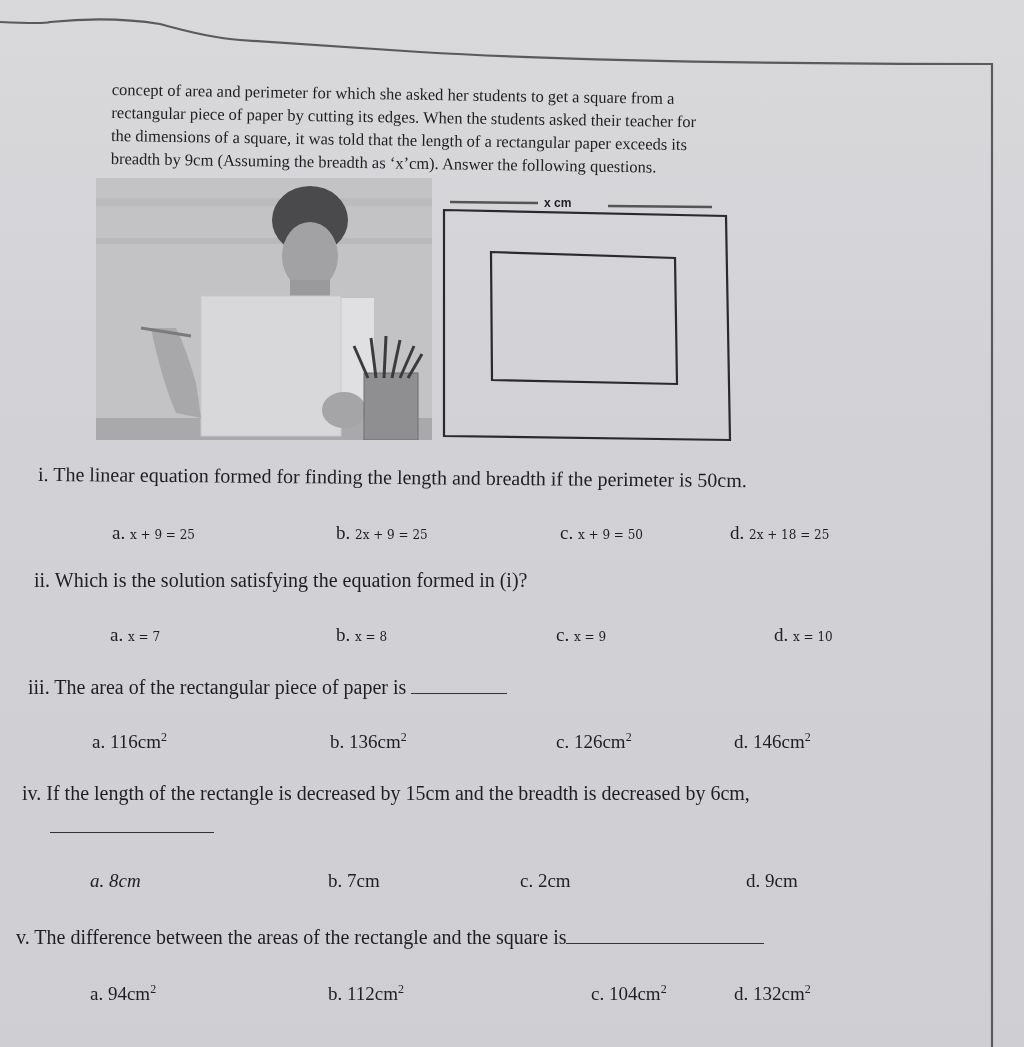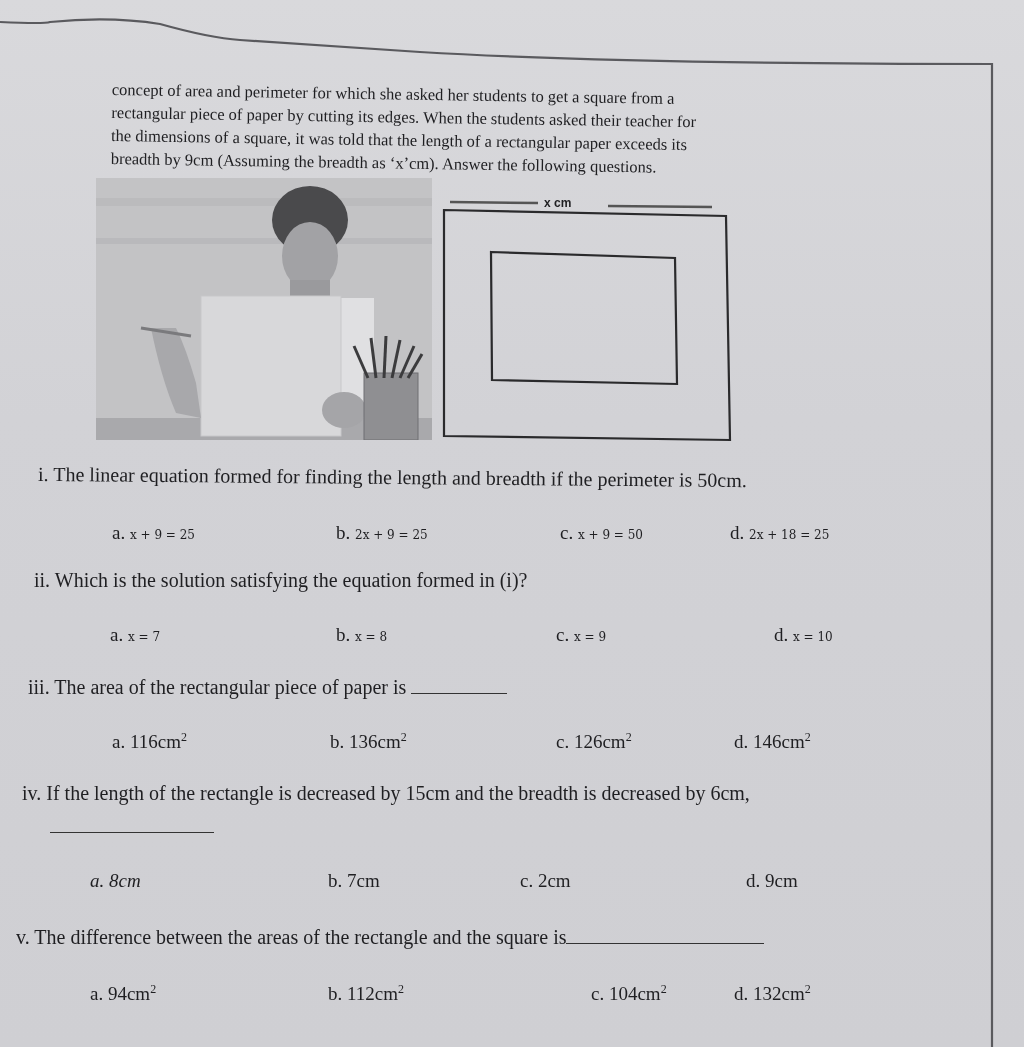--- a/index.html
+++ b/index.html
@@ -111,21 +111,21 @@
   <span class="opt" style="left:556px;"><span>c.</span> <span class="math">x = 9</span></span>
   <span class="opt" style="left:742px;margin-left:32px;"><span>d.</span> <span class="math">x = 10</span></span>
 </div>
 
 <div class="question" style="left:28px; top:676px;">
   <span>iii.</span>
   <span>The area of the rectangular piece of paper is</span>
   <span class="blank" style="width:96px;"></span>
 </div>
 <div class="options" style="left:0; top:730px; width:1024px;">
-  <span class="opt" style="left:112px;"><span>a.</span> <span>116cm</span><sup>2</sup></span>
+  <span class="opt" style="left:92px;"><span>a.</span> <span>116cm</span><sup>2</sup></span>
   <span class="opt" style="left:330px;"><span>b.</span> <span>136cm</span><sup>2</sup></span>
   <span class="opt" style="left:556px;"><span>c.</span> <span>126cm</span><sup>2</sup></span>
   <span class="opt" style="left:734px;"><span>d.</span> <span>146cm</span><sup>2</sup></span>
 </div>
 
 <div class="question" style="left:22px; top:782px;">
   <span>iv.</span>
   <span>If the length of the rectangle is decreased by 15cm and the breadth is decreased by 6cm,</span>
 </div>
 <div class="question" style="left:50px; top:815px;">

